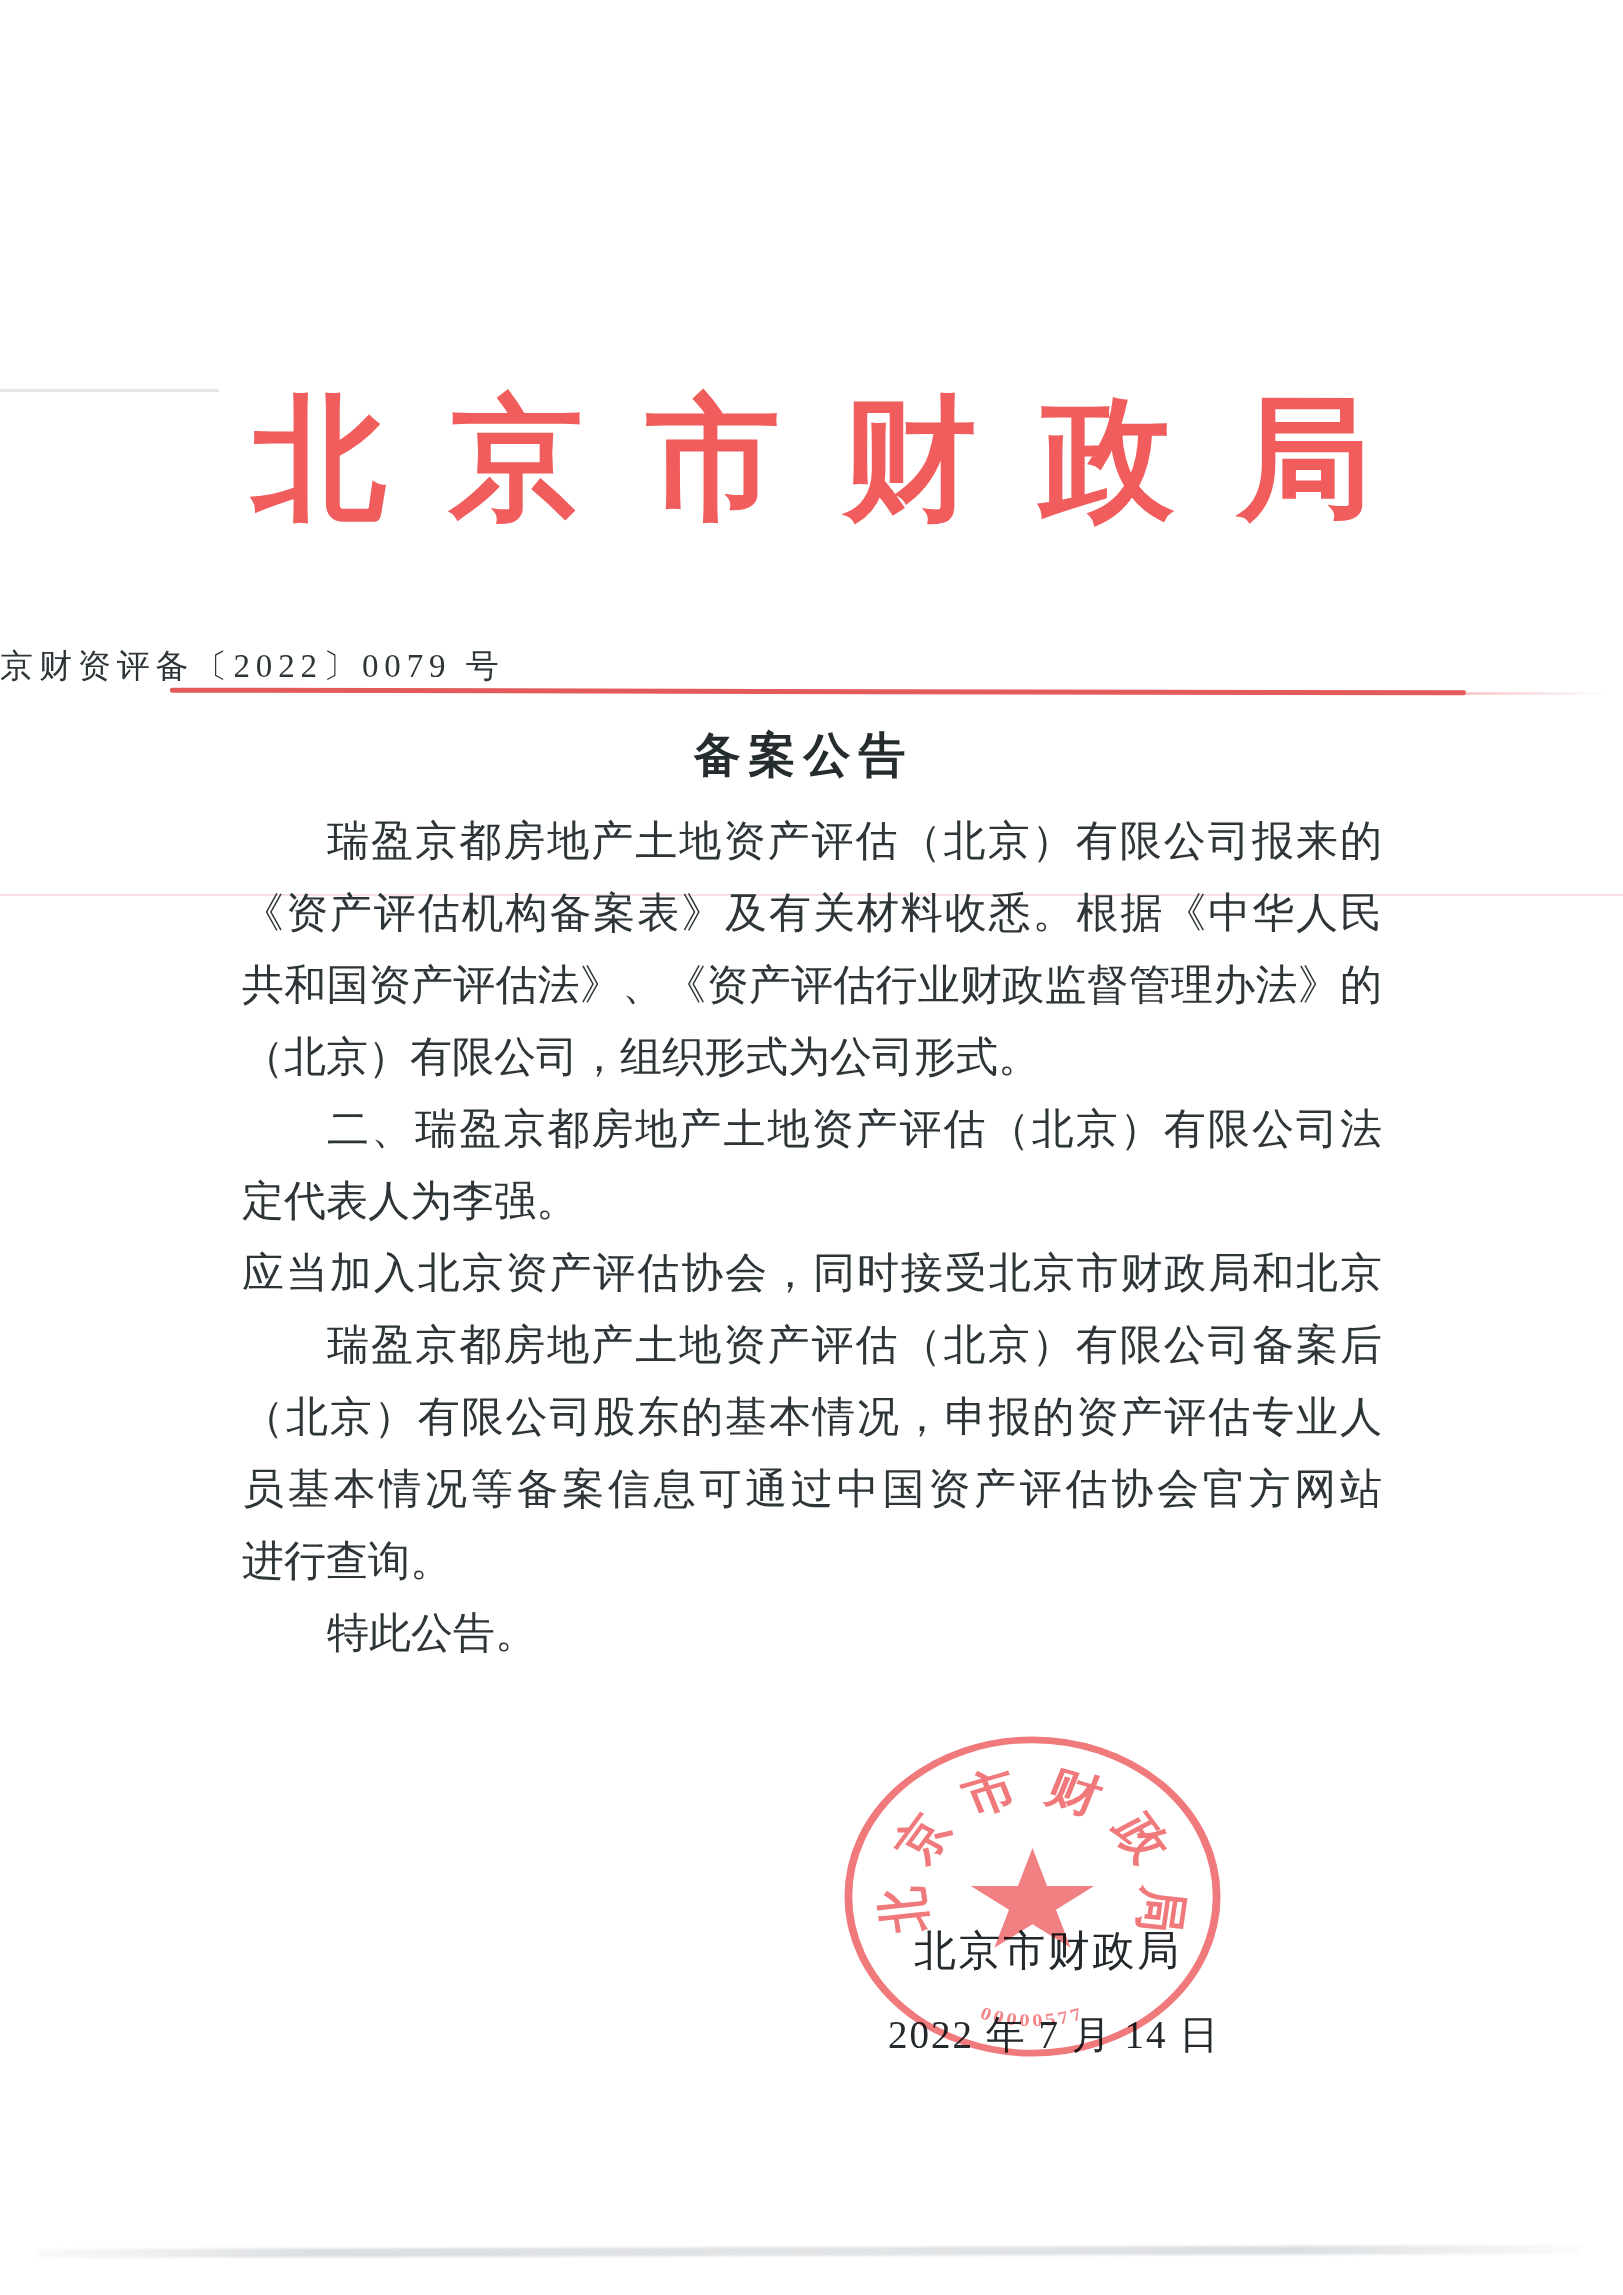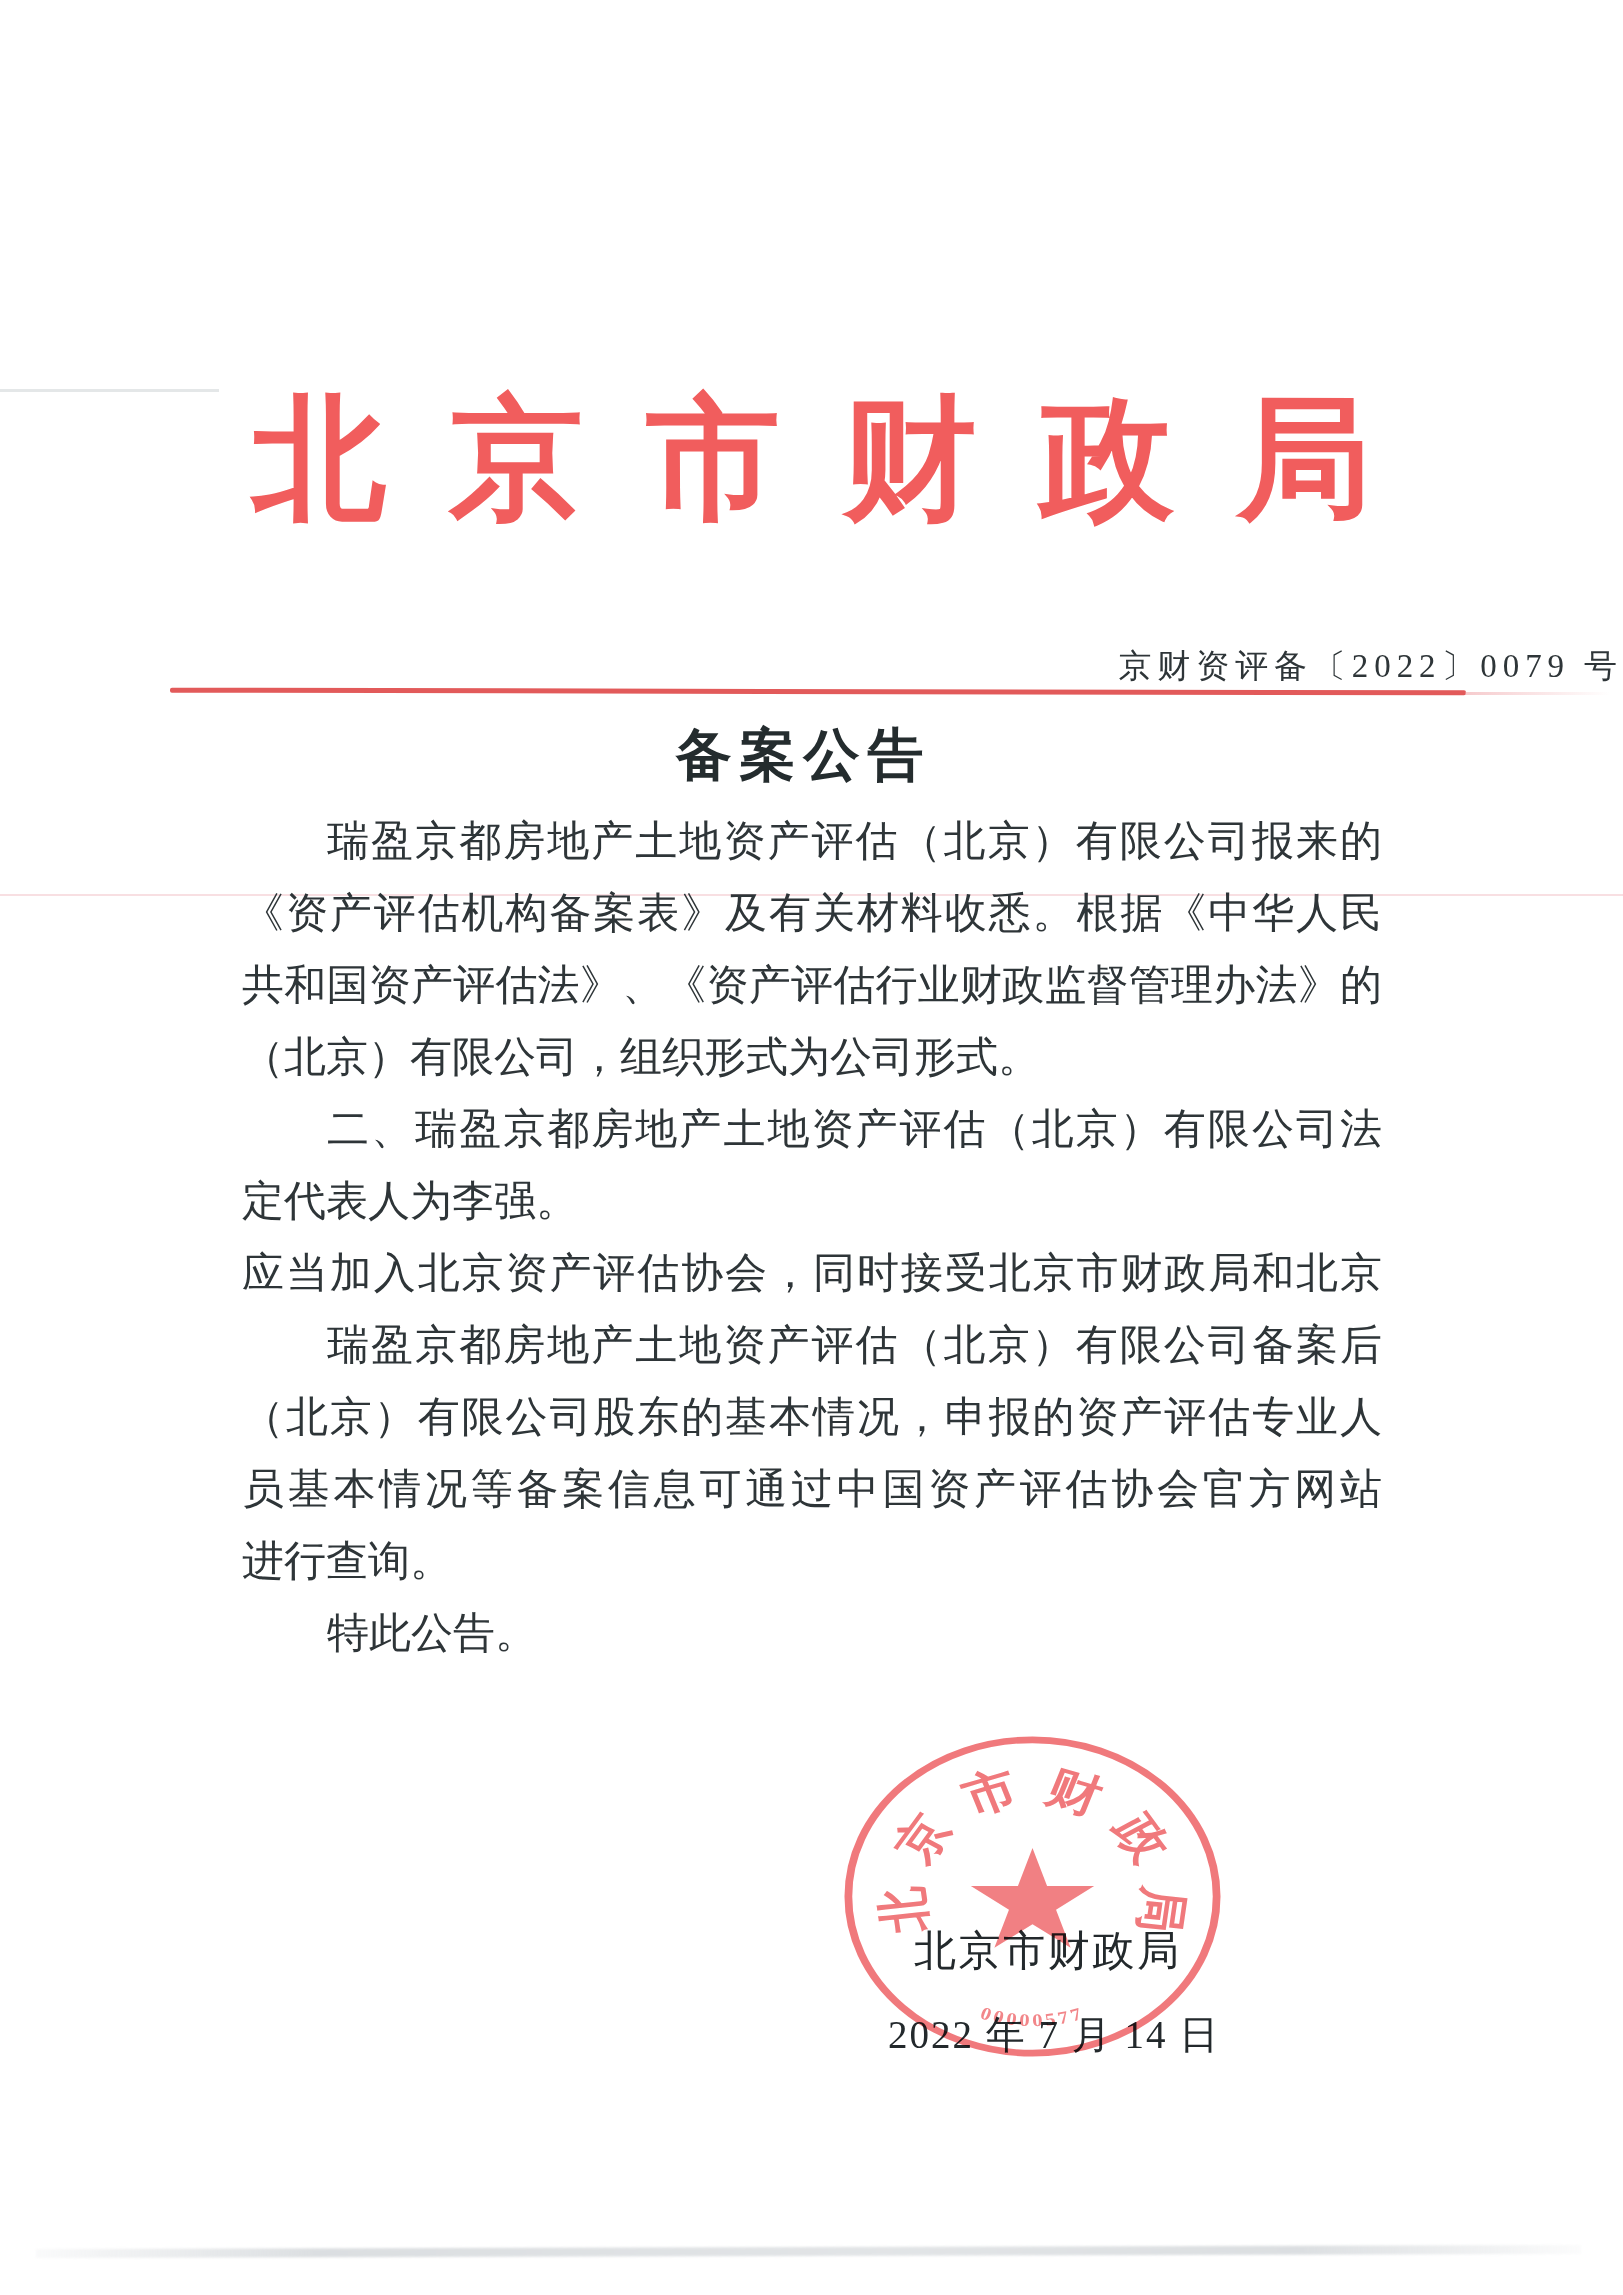--- a/index.html
+++ b/index.html
@@ -22,21 +22,21 @@
     color: #f15d5d;
     letter-spacing: 63px;
     padding-left: 63px;
     white-space: nowrap;
     z-index: 1;
   }
 
   
   .doc-number {
     left: 0; right: 0; top: 643px;
-    text-align: right;
+    text-align: left;
     font-size: 33px;
     line-height: 46px;
     letter-spacing: 5.9px;
     color: #2e3538;
     z-index: 2;
   }
 
   
   .red-rule {
     left: 170px; top: 689px;
@@ -51,21 +51,21 @@
     width: 145px; height: 2.6px;
     background: linear-gradient(to right, #eea0a4, rgba(238,160,164,0));
     opacity: .55;
     z-index: 1;
   }
 
   
   .notice-title {
     left: 0; right: 16px; top: 720px;
     text-align: center;
-    font-size: 56px;
+    font-size: 47px;
     font-weight: 700;
     line-height: 71px;
     letter-spacing: 7.9px;
     color: #242c2e;
     z-index: 2;
   }
 
   
   .body-block {
     left: 242px; top: 805px;

